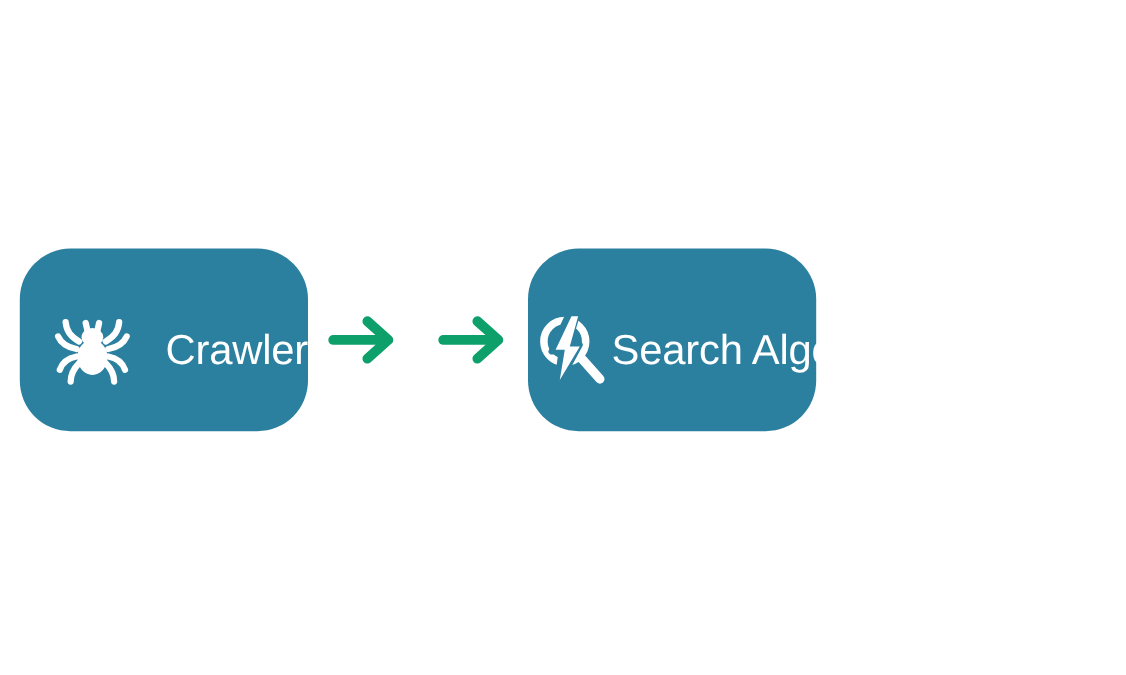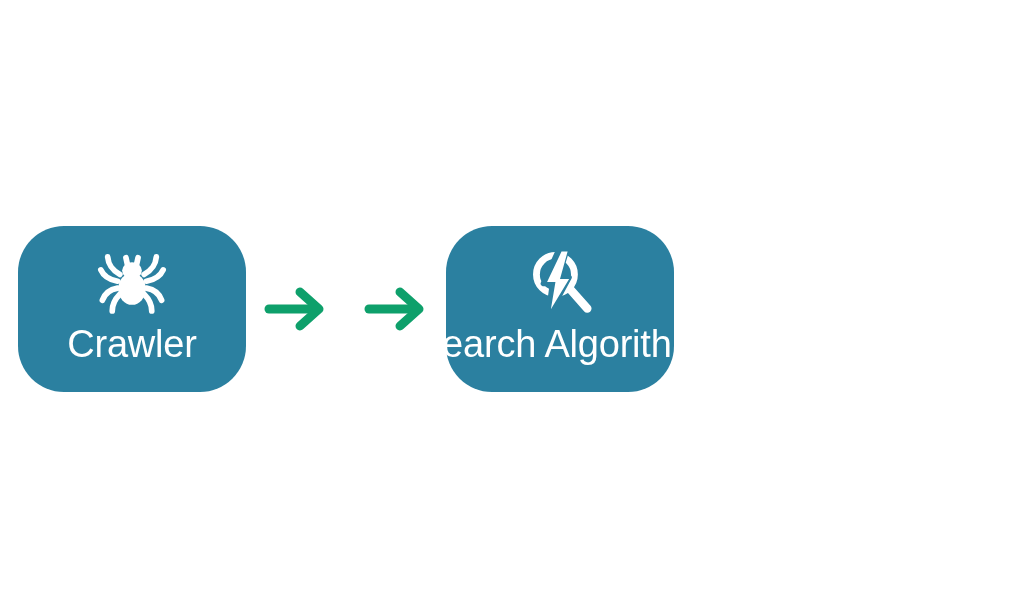--- a/index.html
+++ b/index.html
@@ -26,26 +26,26 @@
     width: 1024px;
     height: 166px;
     display: flex;
     flex-direction: row;
     align-items: center;
     justify-content: flex-start;
     padding-left: 18px;
     box-sizing: border-box;
   }
   .node {
-    width: 228px;
+    width: 262px;
     height: 166px;
     background: #2B80A0;
     border-radius: 46px;
     display: flex;
-    flex-direction: column;
+    flex-direction: row;
     align-items: center;
     justify-content: flex-start;
     box-sizing: border-box;
     padding-top: 18px;
     flex: 0 0 auto;
   }
   .node-icon {
     width: 76px;
     height: 76px;
     display: block;

